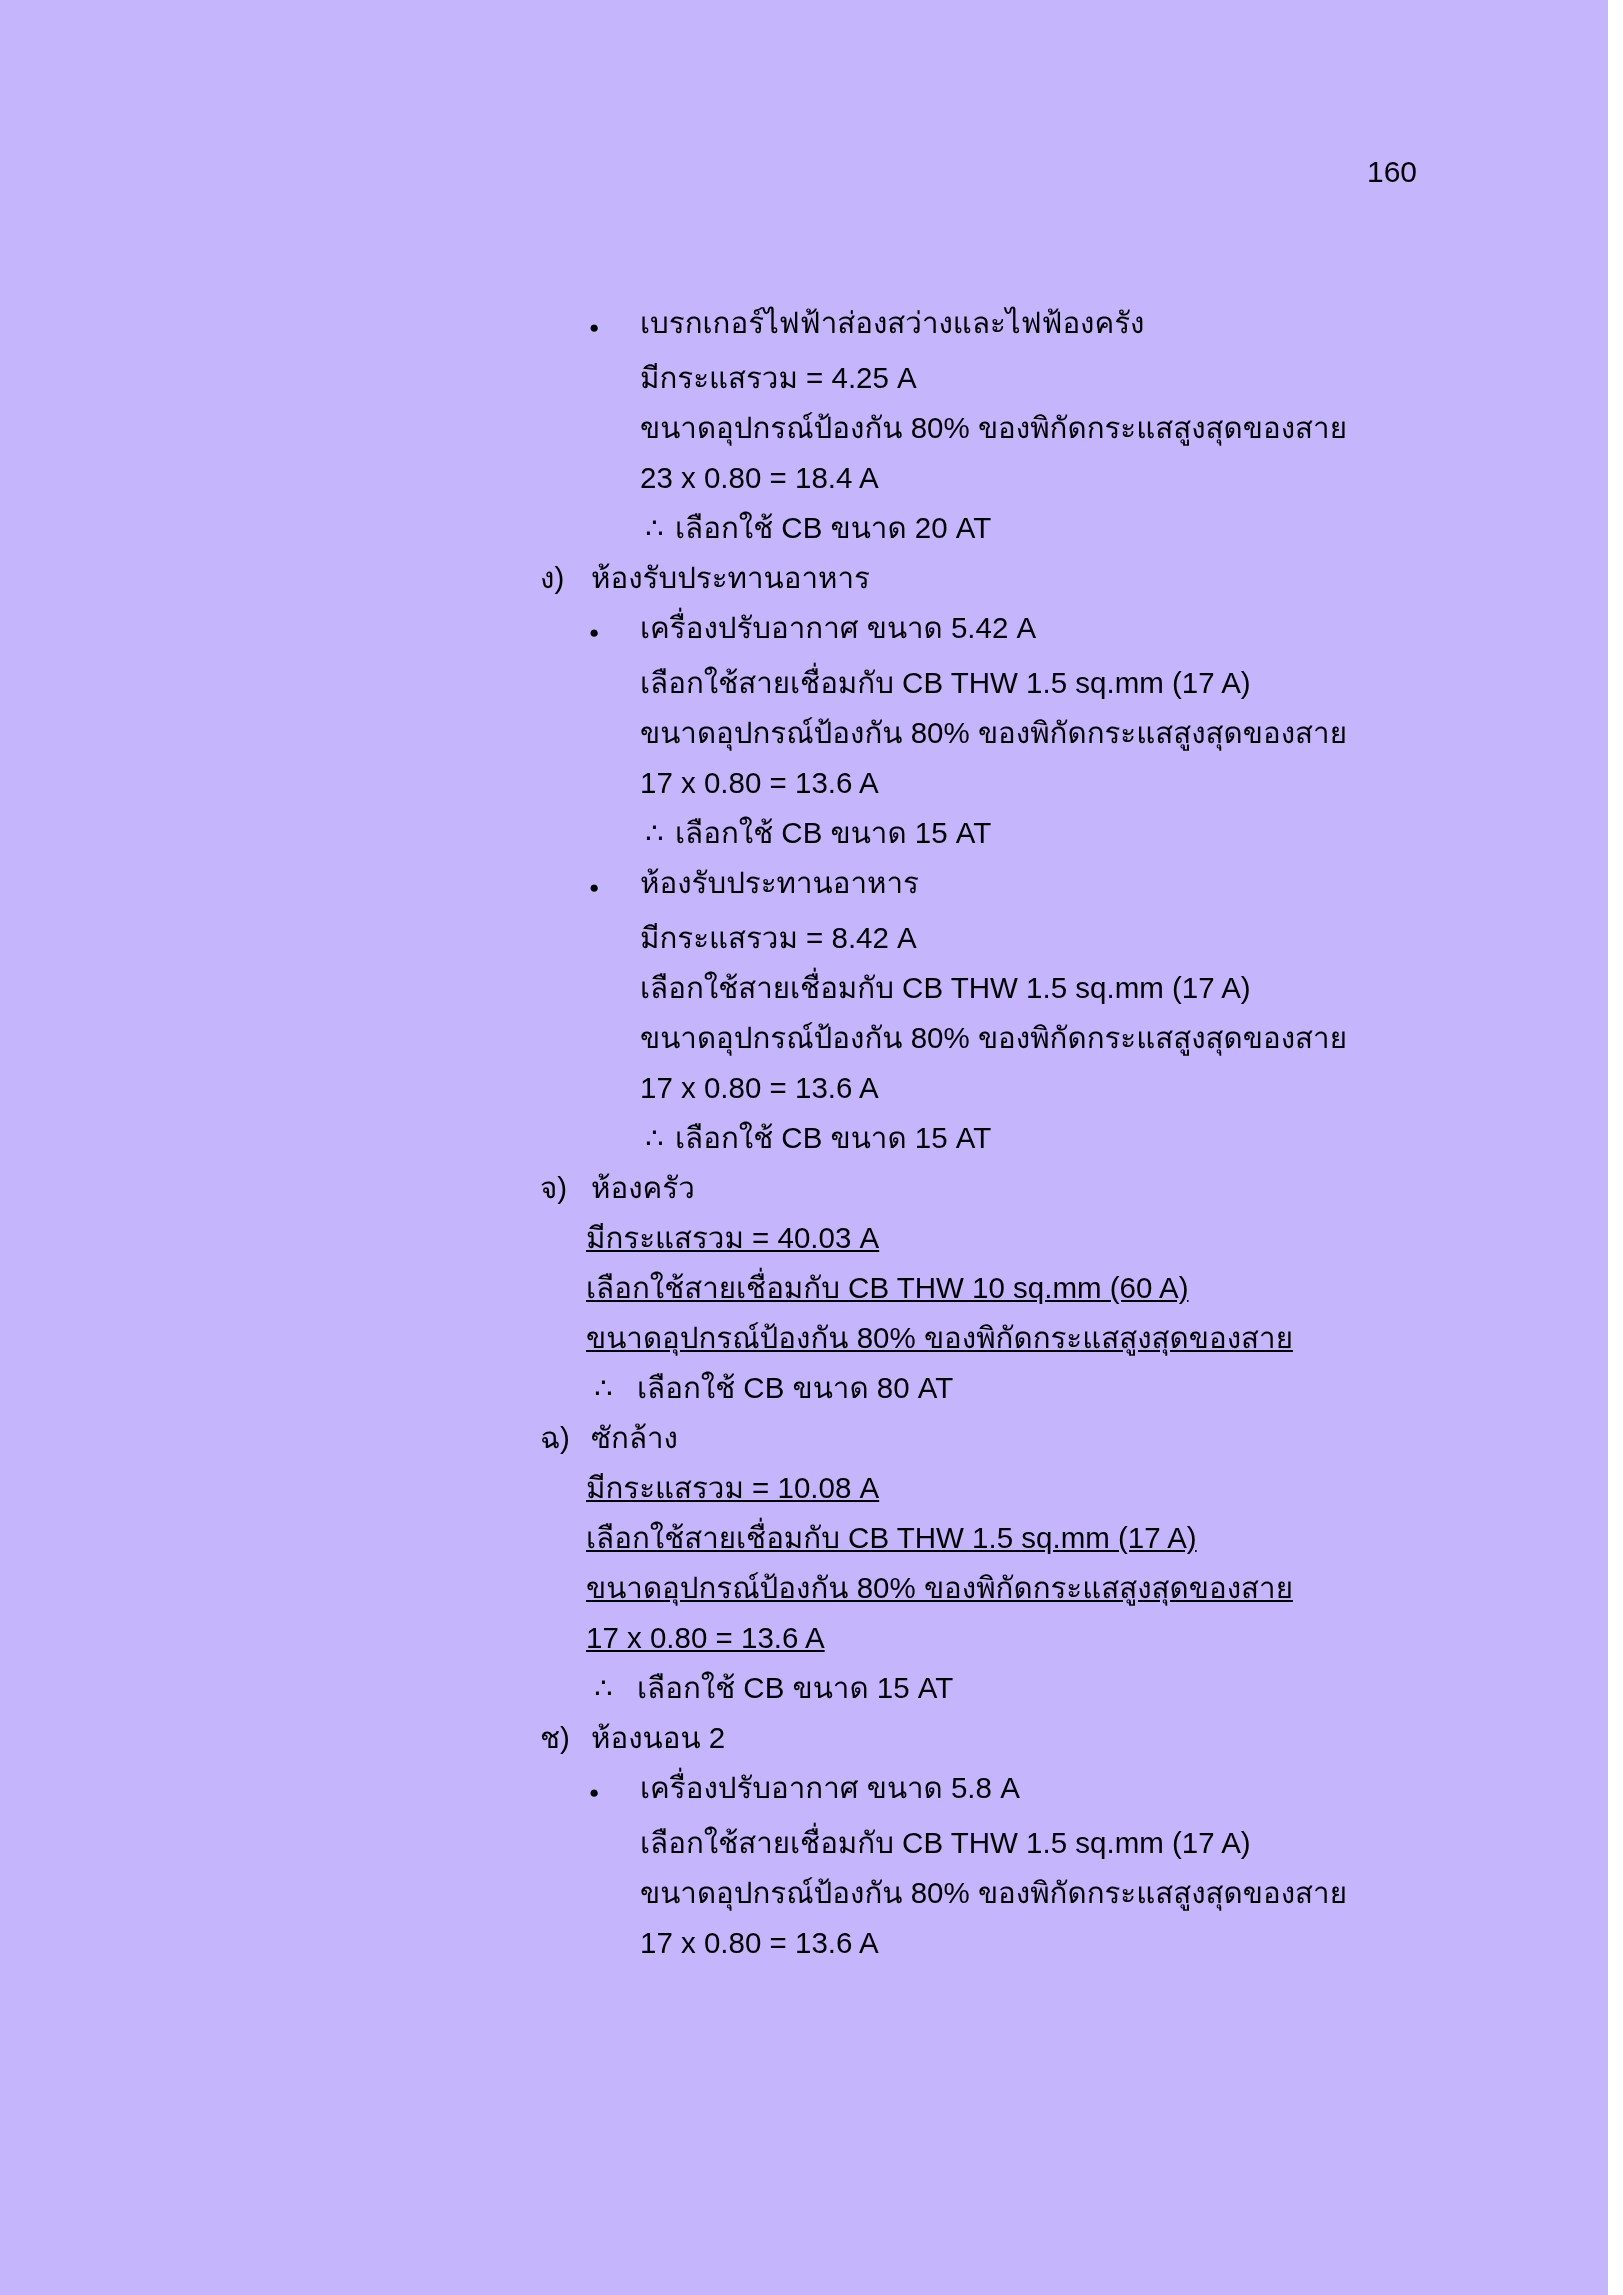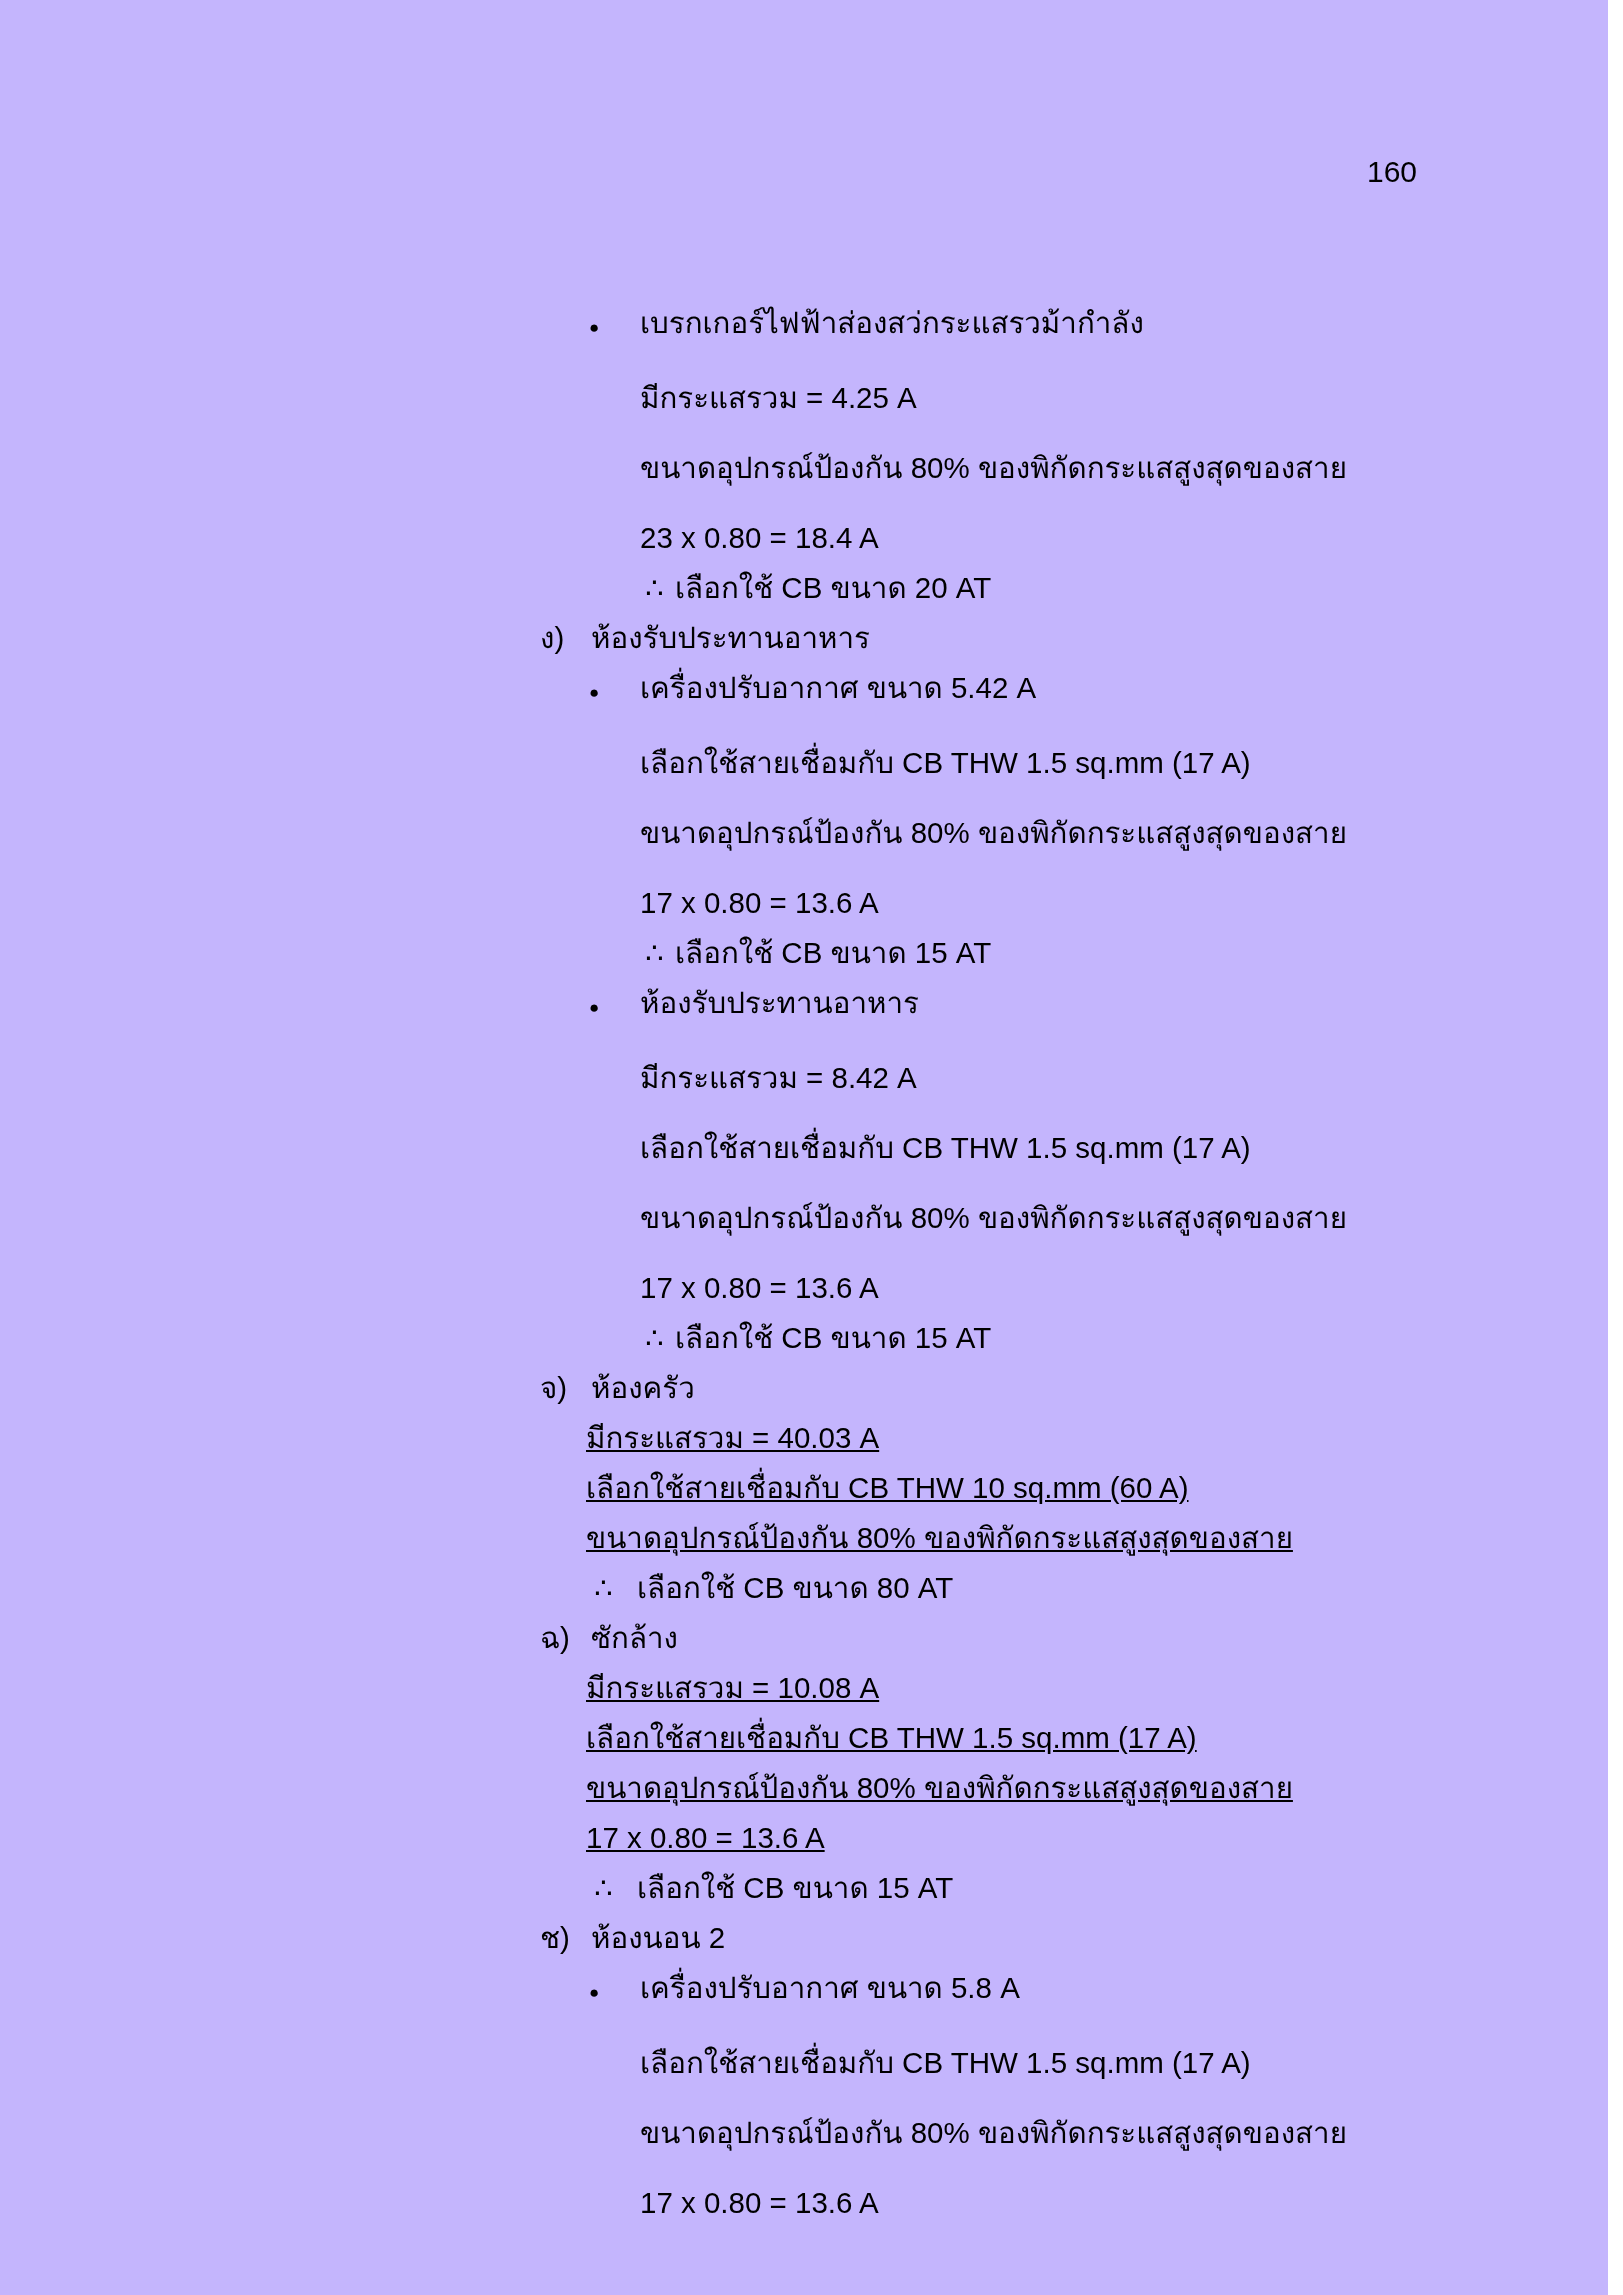--- a/index.html
+++ b/index.html
@@ -36,38 +36,38 @@
     align-items: baseline;
     line-height: 50px;
     white-space: nowrap;
   }
   .row .marker { display: inline-block; flex: 0 0 auto; }
   .row .text   { display: inline-block; }
 
   
   .r-bullet-title       { padding-left: 589px; }
   .r-bullet-title .marker { width: 51px; font-size: 17px; }
-  .r-bullet-line        { padding-left: 640px; margin-top: 20px; }
+  .r-bullet-line        { padding-left: 640px; }
   .r-bullet-conclusion  { padding-left: 645px; }
   .r-bullet-conclusion .marker { width: 30px; font-size: 29px; }
   .r-section            { padding-left: 540px; }
   .r-section .marker    { width: 51px; }
   .r-section-line       { padding-left: 586px; text-decoration: underline; }
   .r-section-conclusion { padding-left: 594px; }
   .r-section-conclusion .marker { width: 43px; font-size: 29px; }
 </style>
 </head>
 <body>
 
 <div class="page">
   <div class="page-number">160</div>
   <div class="content" id="content">
   <div class="row r-bullet-title">
     <span class="marker">●</span>
-    <span class="text">เบรกเกอร์ไฟฟ้าส่องสว่กระแสรวม้ากำลัง</span>
+    <span class="text">เบรกเกอร์ไฟฟ้าส่องสว่างและไฟฟ้องครัง</span>
   </div>
 
   <div class="row r-bullet-line">
 
     <span class="text">มีกระแสรวม = 4.25 A</span>
   </div>
 
 
   <div class="row r-bullet-line">
 

